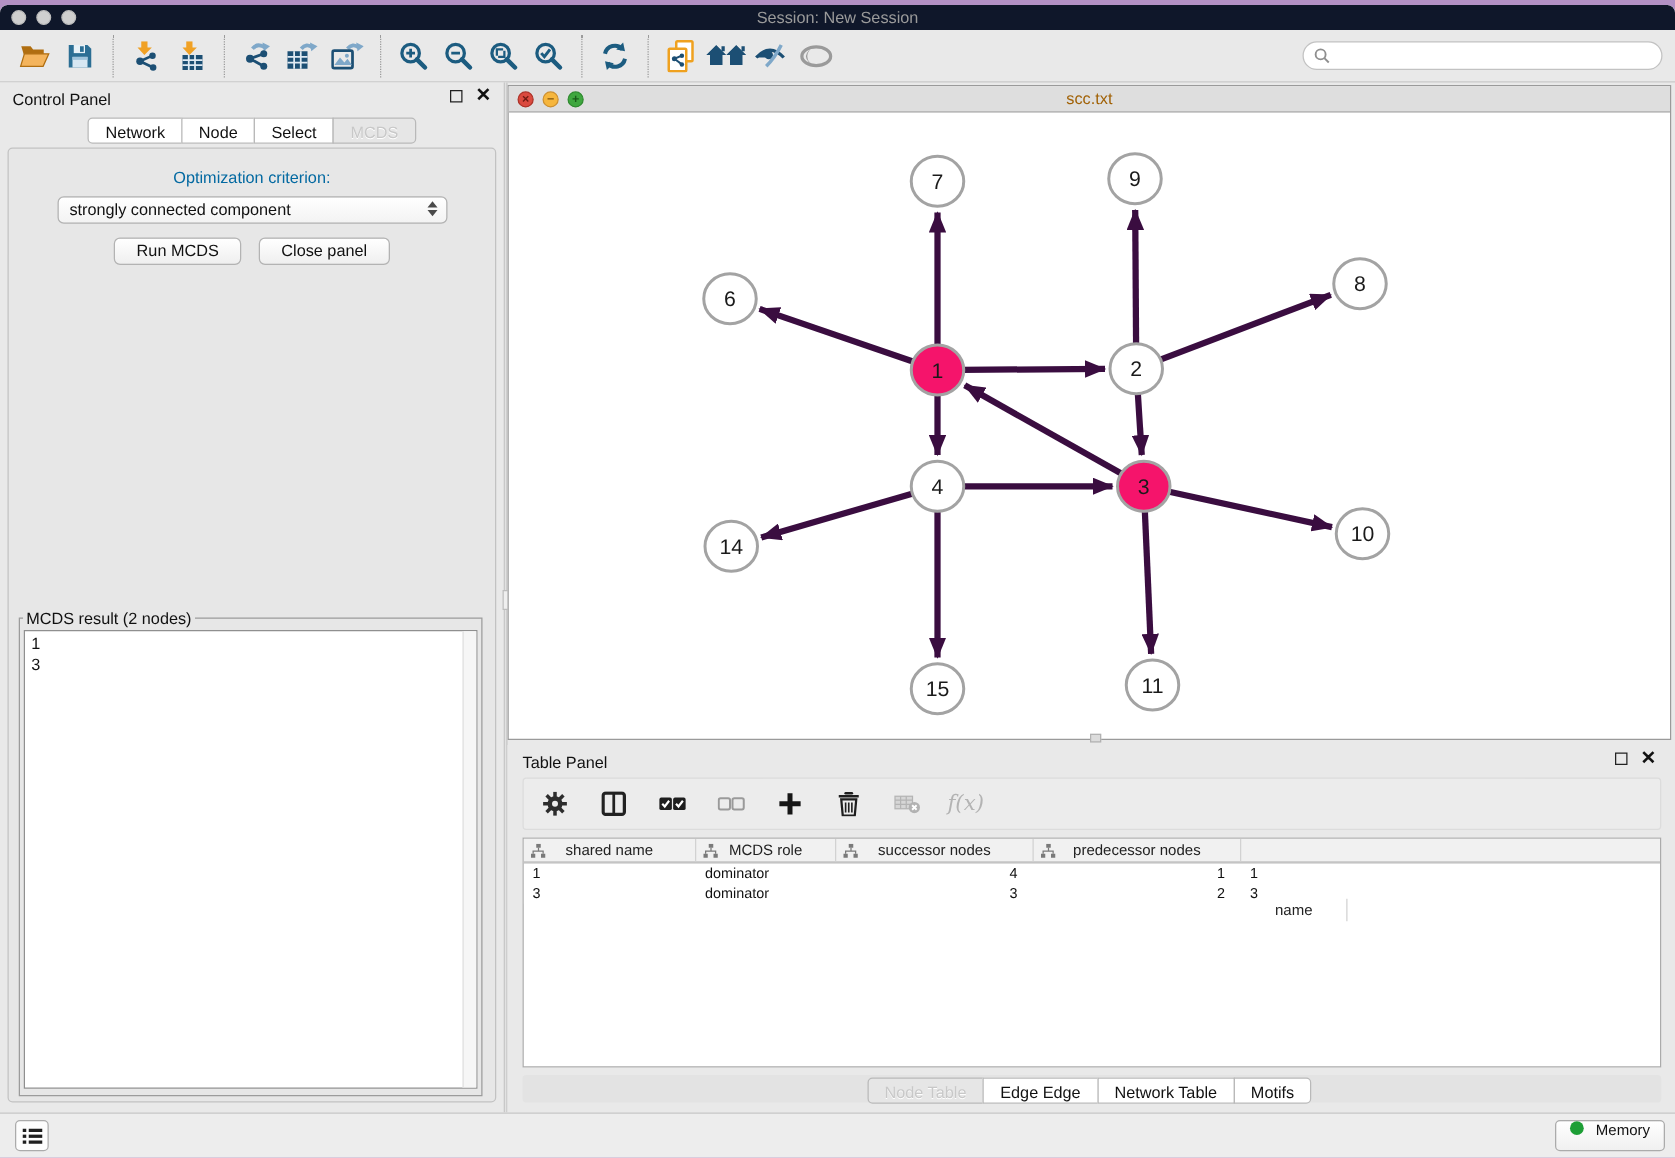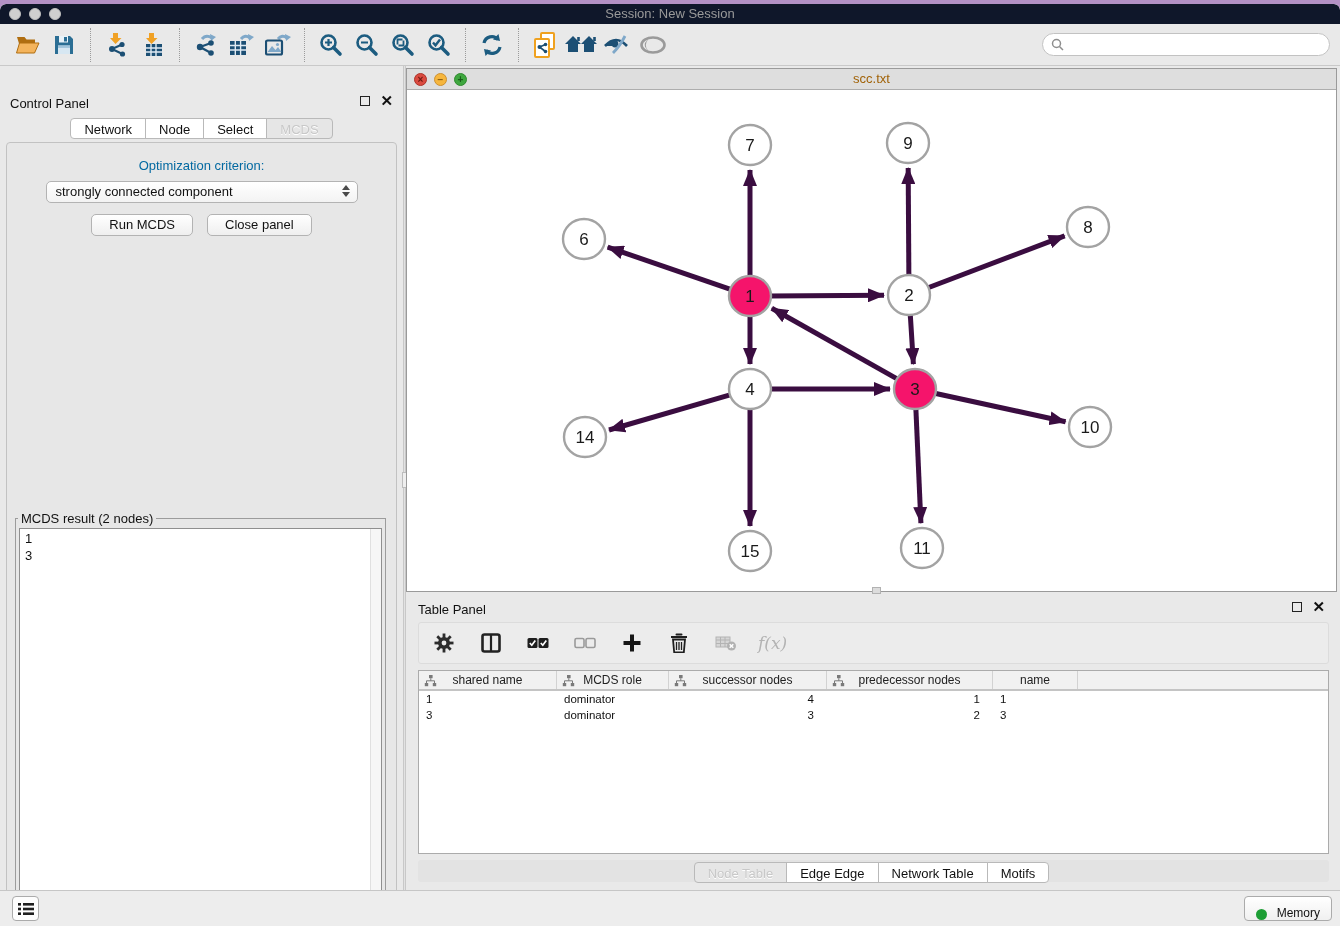--- a/index.html
+++ b/index.html
@@ -23,21 +23,21 @@
   .tsep { width:1px; height:34px; border-left:1px dotted #9b9b9b; margin:0 8px; }
   .searchbox { margin-left:auto; width:288px; height:23px; background:#fff;
                border:1px solid #c2c2c2; border-radius:12px; display:flex; align-items:center;
                padding:0 8px; gap:5px; }
   .searchbox input { border:none; outline:none; flex:1; font-size:12px; background:transparent; }
 
   
   .main { position:absolute; top:62px; bottom:36px; left:0; right:0; }
 
   
-  .control-panel { position:absolute; left:0; top:0; width:403px; height:100%; background:#e9e9e9;margin-top:24px; }
+  .control-panel { position:absolute; left:0; top:0; width:403px; height:100%; background:#e9e9e9; }
   .panel-head { position:relative; height:26px; }
   .panel-head .panel-title { position:absolute; left:10px; top:6px; font-size:13px; color:#111; }
   .panel-head .panel-btns { position:absolute; right:10px; top:6px; display:flex; gap:10px; align-items:center; }
   .float-box { width:10px; height:10px; border:1.6px solid #222; }
   .close-x { font-size:15px; font-weight:bold; color:#111; line-height:10px; }
 
   .cp-tabs { position:absolute; top:28px; left:0; right:0; display:flex; justify-content:center; }
   .tab-seg { font-size:13px; padding:2px 13px; height:21px; line-height:17px; background:#fff;
              border:1px solid #b9b9b9; margin-left:-1px; color:#111; }
   .tab-seg:first-child { border-radius:4px 0 0 4px; margin-left:0; }
@@ -113,21 +113,21 @@
   .tabs-strip { position:absolute; left:12px; right:8px; bottom:8px; height:22px; background:#e3e3e3; border-radius:3px; }
   .bottom-tabs { position:absolute; left:0; right:0; bottom:7px; display:flex; justify-content:center; }
 
   
   .statusbar { position:absolute; left:0; right:0; bottom:0; height:36px;
                background:#ededed; border-top:1px solid #c6c6c6; }
   .status-left-btn { position:absolute; left:12px; top:5px; width:27px; height:25px; background:#fdfdfd;
                      border:1px solid #ababab; border-radius:4px; display:flex; align-items:center; justify-content:center; }
   .memory-btn { position:absolute; right:8px; top:5px; height:25px; padding:0 11px;
                 background:linear-gradient(#fff,#f0f0f0); border:1px solid #ababab; border-radius:4px;
-                display:flex; align-items:flex-end; gap:10px; font-size:12px; color:#111;margin-left:43px; }
+                display:flex; align-items:flex-start; gap:10px; font-size:12px; color:#111;margin-left:43px; }
   .memory-dot { width:11px; height:11px; border-radius:50%; background:#1d9e35; }
 </style>
 </head>
 <body>
 
 <div class="window">
 
   <div class="titlebar">
     <div class="traffic">
       <div class="dot"></div>
@@ -506,21 +506,21 @@
               </div>
               <div class="thcell" style="width: 166px;">
                 <span class="hicon"><svg width="13" height="12" viewBox="0 0 13 12">
                     <rect x="5" y="0" width="3.6" height="3.2" fill="#7a7a7a"></rect>
                     <rect x="0.8" y="8" width="3.4" height="3.2" fill="#7a7a7a"></rect>
                     <rect x="8.8" y="8" width="3.4" height="3.2" fill="#7a7a7a"></rect>
                     <path d="M6.8 3.2 V5.8 M2.5 8 V5.8 H10.5 V8" stroke="#7a7a7a" fill="none"></path>
                   </svg></span>
                 <span>predecessor nodes</span>
               </div>
-              <div class="thcell" style="width: 85px;">
+              <div class="thcell" style="width: 85px; margin-top: 48px;">
                 <span>name</span>
               </div>
             </div>
           <div id="table-body">
               <div class="trow">
                 <div class="tcell left" style="width: 138px;">1</div>
                 <div class="tcell left" style="width: 112px;">dominator</div>
                 <div class="tcell right" style="width: 158px;">4</div>
                 <div class="tcell right" style="width: 166px;">1</div>
                 <div class="tcell left" style="width: 85px;">1</div>

